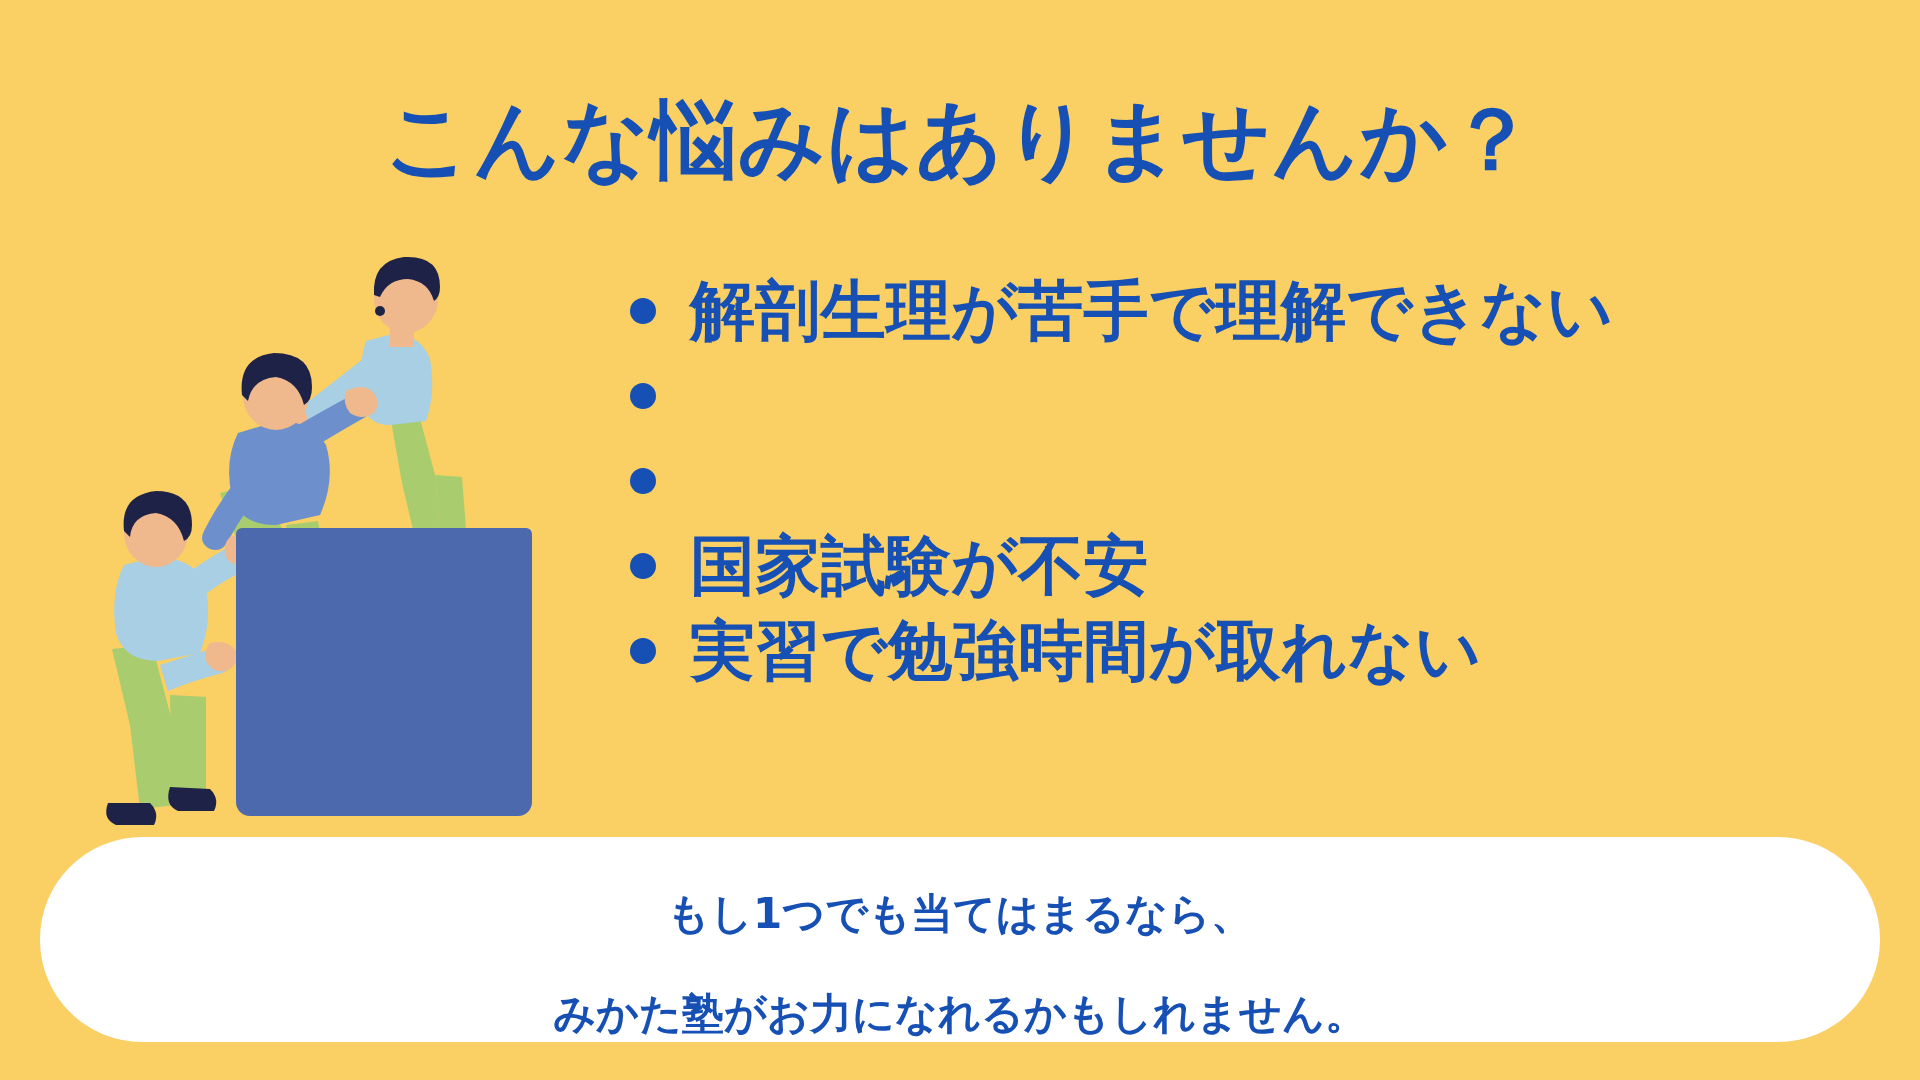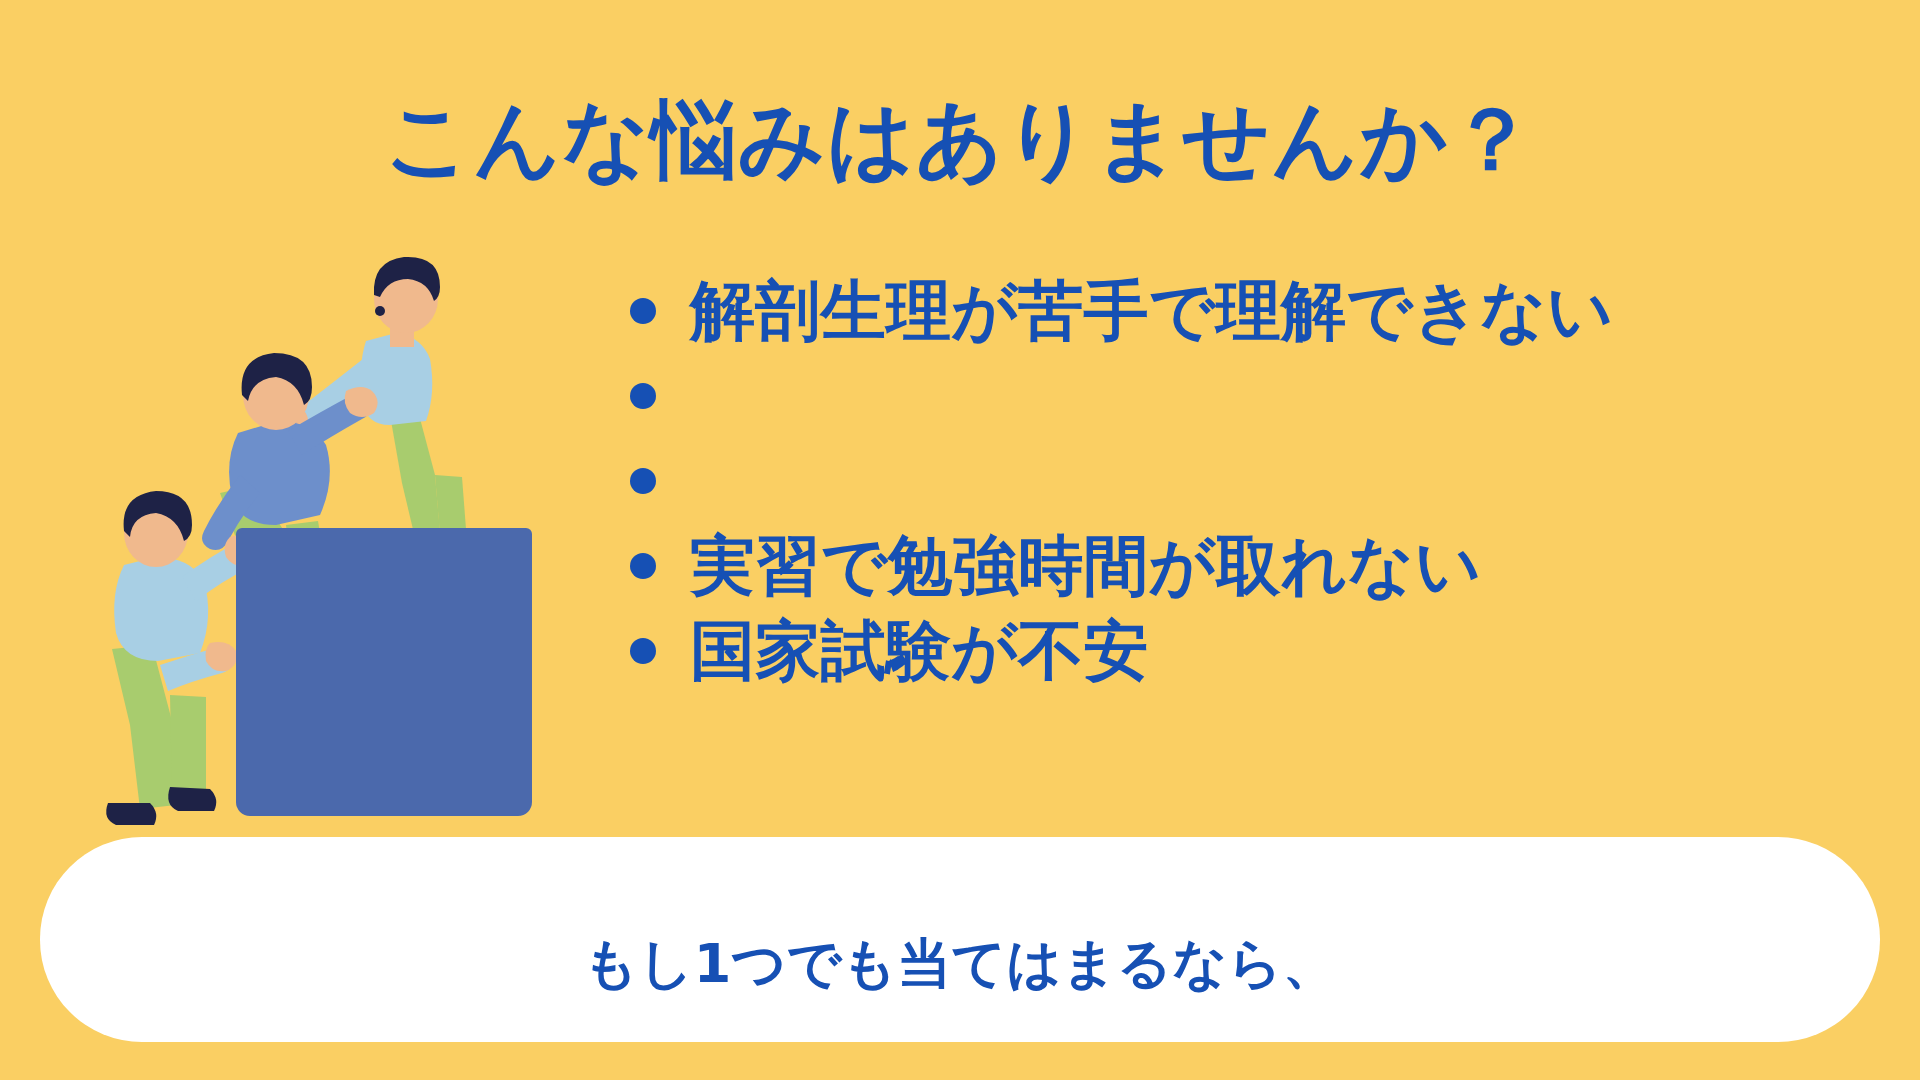--- a/index.html
+++ b/index.html
@@ -85,21 +85,21 @@
     height: 205px;
     background: #FFFFFF;
     border-radius: 102px;
     display: flex;
     flex-direction: column;
     align-items: center;
     justify-content: center;
   }
   .card-line {
     color: #1650B4;
-    font-size: 54px;
+    font-size: 42px;
     font-weight: 700;
     line-height: 1.22;
     white-space: nowrap;
     text-align: center;
     margin-top: 48px;
   }
 </style>
 </head>
 <body>
 
@@ -173,25 +173,26 @@
       <span class="bullet-text">解剖生理が苦手で理解できない</span>
     </div>
     <div class="bullet-row">
       <span class="bullet-dot"></span>
     </div>
     <div class="bullet-row">
       <span class="bullet-dot"></span>
     </div>
     <div class="bullet-row">
       <span class="bullet-dot"></span>
-      <span class="bullet-text">実習で勉強時間が取れない</span>
+      <span class="bullet-text">国家試験が不安</span>
     </div>
     <div class="bullet-row">
       <span class="bullet-dot"></span>
-      <span class="bullet-text">国家試験が不安</span>
+      <span class="bullet-text">実習で勉強時間が取れない</span>
     </div>
   </div>
 
   <div class="card">
     <div class="card-line">もし1つでも当てはまるなら、</div>
+    <div class="card-line">みかた塾がお力になれるかもしれません。</div>
   </div>
 
 </div>
 
 </body></html>

